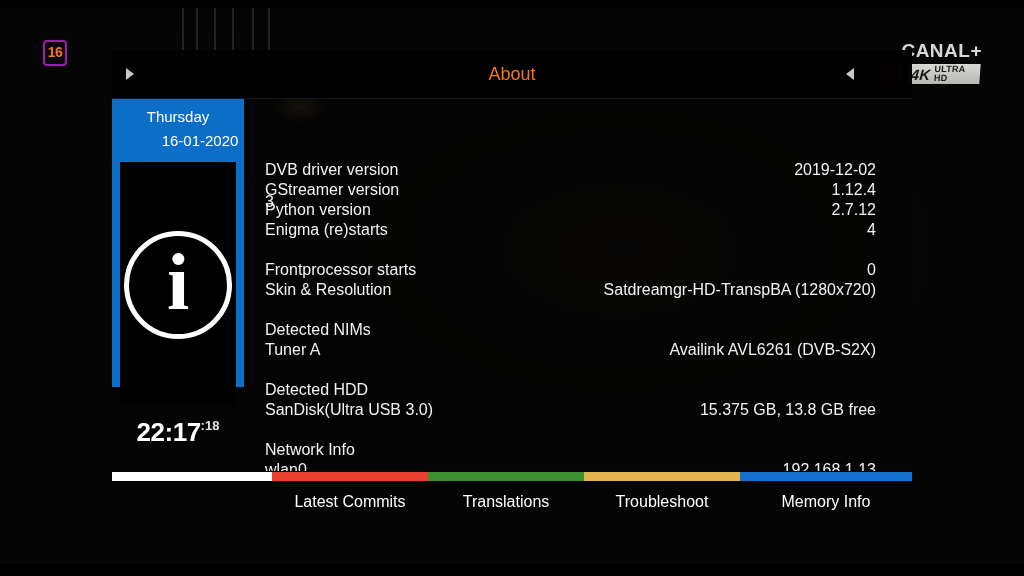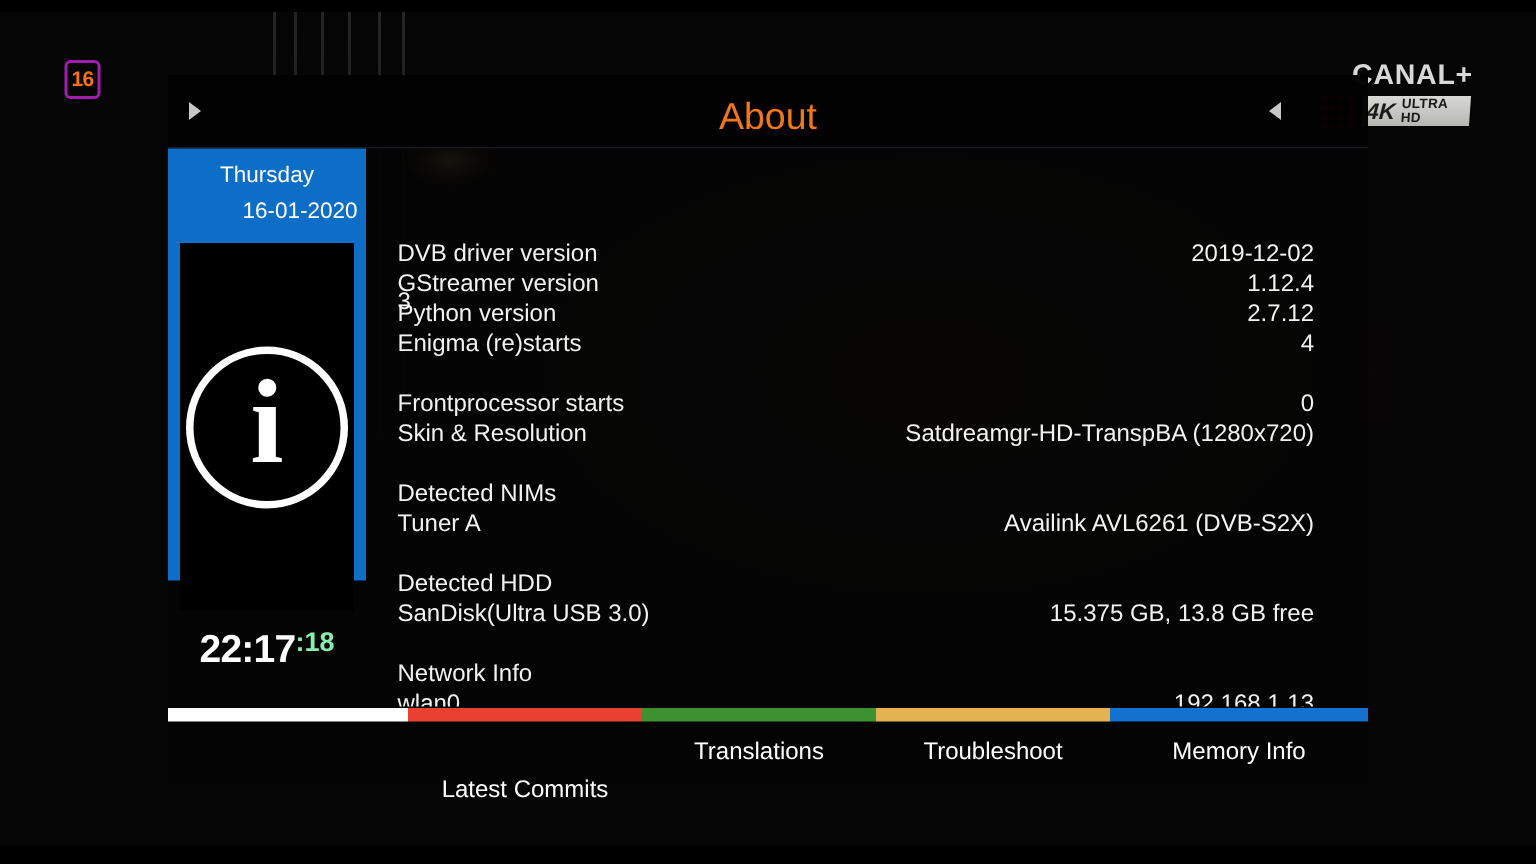--- a/index.html
+++ b/index.html
@@ -129,21 +129,21 @@
     position: relative;
     height: 48px;
     background: rgba(0,0,0,0.72);
     border-bottom: 1px solid #15181c;
   }
   #page-title {
     position: absolute;
     left: 0; right: 0; top: 14px;
     text-align: center;
     color: #f07818;
-    font-size: 25px;
+    font-size: 18px;
   }
   .nav-arrow {
     position: absolute;
     top: 18px;
     width: 0; height: 0;
     border-top: 6px solid transparent;
     border-bottom: 6px solid transparent;
   }
   #nav-prev {
     left: 14px;
@@ -211,22 +211,22 @@
     left: 0; right: 0; top: 318px;
     text-align: center;
   }
   #clock-time {
     color: #ffffff;
     font-size: 26px;
     font-weight: bold;
     letter-spacing: -0.5px;
   }
   #clock-seconds {
-    color: #86efac;
-    font-size: 18px;
+    color: #e5e5e5;
+    font-size: 13px;
     font-weight: bold;
     vertical-align: top;
     position: relative;
     top: 1px;
   }
 
   
   #content-area {
     position: absolute;
     left: 132px; top: 0;
@@ -420,19 +420,19 @@
 
   <div id="color-bar">
       <div class="seg" style="width: 160px; background: rgb(255, 255, 255);"></div>
       <div class="seg" style="width: 156px; background: rgb(232, 65, 50);"></div>
       <div class="seg" style="width: 156px; background: rgb(61, 145, 48);"></div>
       <div class="seg" style="width: 156px; background: rgb(227, 179, 81);"></div>
       <div class="seg" style="width: 172px; background: rgb(20, 113, 208);"></div>
     </div>
   <div id="button-row">
       <div class="btn" style="width: 160px;"></div>
-      <div class="btn" style="width: 156px; margin-top: 25px;">Latest Commits</div>
+      <div class="btn" style="width: 156px;">Latest Commits</div>
       <div class="btn" style="width: 156px;">Translations</div>
       <div class="btn" style="width: 156px;">Troubleshoot</div>
       <div class="btn" style="width: 172px;">Memory Info</div>
     </div>
 
 </div>
 
 </body></html>

